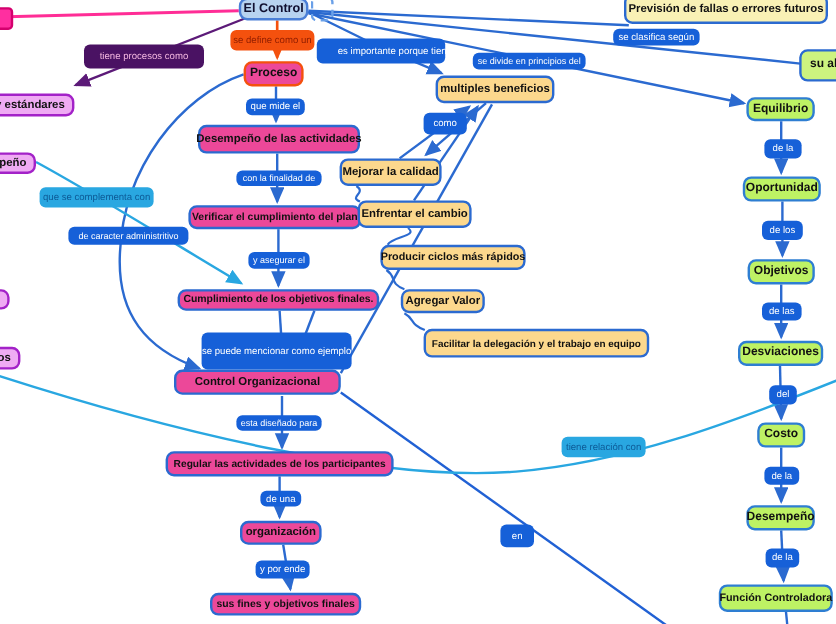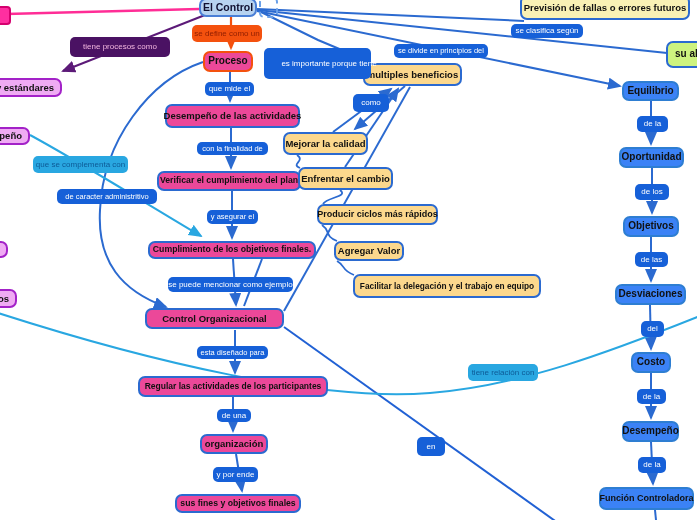--- a/index.html
+++ b/index.html
@@ -7,21 +7,21 @@
           font-family:"Liberation Sans","DejaVu Sans",sans-serif;}
   svg.wires{position:absolute;left:0;top:0;z-index:1;pointer-events:none;}
   .node{position:absolute;display:flex;align-items:center;justify-content:center;
         border:2px solid #2b6ad0;border-radius:7px;font-weight:bold;font-size:10px;
         color:#111;text-align:center;line-height:1.05;padding:1px 4px;box-sizing:border-box;
         z-index:3;white-space:nowrap;background:#fff;}
   .salmon{background:#ec4899;}
   .orangeb{border-color:#f4510e;}
   .yellow{background:#fcd88d;}
   .paleyellow{background:#f9f1b5;}
-  .lblue{background:#3b82f6;border-color:#2e7ed2;}
+  .lblue{background:#bef264;border-color:#2e7ed2;}
   .violet{background:#efabf3;border-color:#a322c8;}
   .green{background:#cdf37f;justify-content:flex-start;padding-left:7px;}
   .elctl{background:#b7d3f0;border-color:#4a7fd6;color:#101030;font-size:10.5px;}
   .cutL{justify-content:flex-end;padding-right:6px;}
   .f95{font-size:9.5px;} .f9{font-size:9px;} .f87{font-size:8.7px;} .f85{font-size:8.5px;} .f83{font-size:8.3px;}
   .lbl{position:absolute;display:flex;align-items:center;justify-content:center;
        border-radius:5px;font-size:8px;color:#fff;text-align:center;padding:1px 4px;
        box-sizing:border-box;z-index:4;background:#1660d8;line-height:1;white-space:nowrap;}
   .lbl-sm{font-size:7.5px;}
   .cyanl{background:#29a7e1;color:#0d5a96;}
@@ -102,31 +102,31 @@
 
   <div class="pinkfrag"></div>
   <div class="dashfrag"></div>
 
   <div class="node elctl" style="left:199px;top:-2px;width:58px;height:19px;">El Control</div>
 
   <div class="node paleyellow f95" style="left:520px;top:-5px;width:170px;height:25px;">Previsión de fallas o errores futuros</div>
   <div class="lbl" style="left:511px;top:24px;width:72px;height:14px;">se clasifica según</div>
   <div class="node green" style="left:666px;top:41px;width:62px;height:27px;">su alcance</div>
   <div class="lbl lbl-sm" style="left:394px;top:44px;width:94px;height:14px;">se divide en principios del</div>
-  <div class="lbl" style="left:264px;top:48px;width:107px;height:31px;padding-left:27px;">es importante porque tiene</div>
+  <div class="lbl" style="left:264px;top:32px;width:107px;height:21px;padding-left:27px;">es importante porque tiene</div>
 
   <div class="lbl orangel" style="left:192px;top:25px;width:70px;height:17px;">se define como un</div>
   <div class="node salmon orangeb" style="left:203px;top:51px;width:50px;height:21px;">Proceso</div>
   <div class="lbl" style="left:205px;top:82px;width:49px;height:14px;">que mide el</div>
   <div class="node salmon f95" style="left:165px;top:104px;width:135px;height:24px;">Desempeño de las actividades</div>
   <div class="lbl lbl-sm" style="left:197px;top:142px;width:71px;height:13px;">con la finalidad de</div>
   <div class="node salmon f87" style="left:157px;top:171px;width:144px;height:20px;">Verificar el cumplimiento del plan</div>
   <div class="lbl lbl-sm" style="left:207px;top:210px;width:51px;height:14px;">y asegurar el</div>
   <div class="node salmon f87" style="left:148px;top:241px;width:168px;height:18px;">Cumplimiento de los objetivos finales.</div>
-  <div class="lbl" style="left:168px;top:277px;width:125px;height:15px;">se puede mencionar como ejemplo</div>
+  <div class="lbl" style="left:168px;top:277px;width:125px;height:31px;">se puede mencionar como ejemplo</div>
   <div class="node salmon f95" style="left:145px;top:308px;width:139px;height:21px;">Control Organizacional</div>
   <div class="lbl lbl-sm" style="left:197px;top:346px;width:71px;height:13px;">esta diseñado para</div>
   <div class="node salmon f85" style="left:138px;top:376px;width:190px;height:21px;">Regular las actividades de los participantes</div>
   <div class="lbl" style="left:217px;top:409px;width:34px;height:13px;">de una</div>
   <div class="node salmon f95" style="left:200px;top:434px;width:68px;height:20px;">organización</div>
   <div class="lbl" style="left:213px;top:467px;width:45px;height:15px;">y por ende</div>
   <div class="node yellow f95" style="left:363px;top:63px;width:99px;height:23px;">multiples beneficios</div>
 
   <div class="node salmon f87" style="left:175px;top:494px;width:126px;height:19px;">sus fines y objetivos finales</div>
   <div class="lbl" style="left:353px;top:94px;width:36px;height:18px;">como</div>

